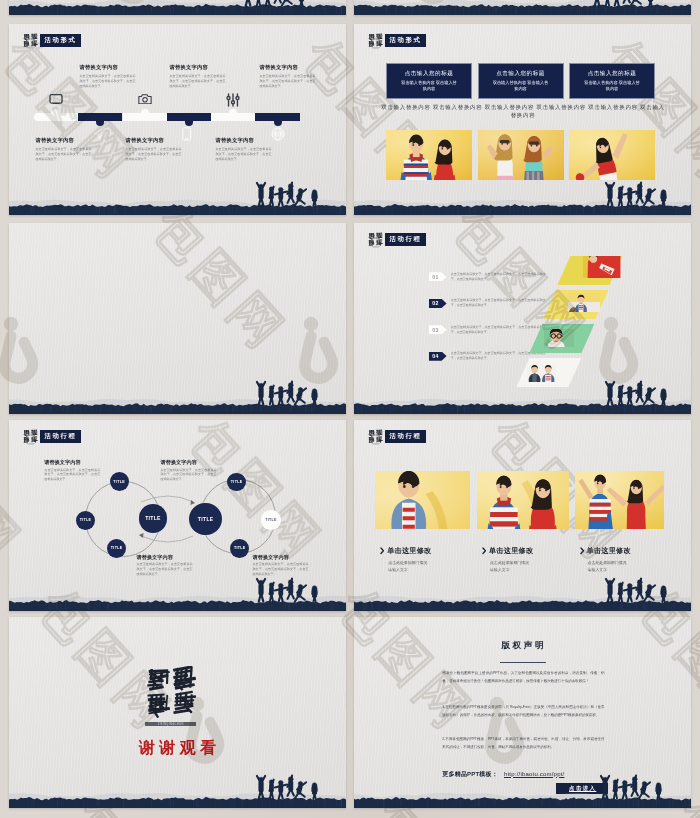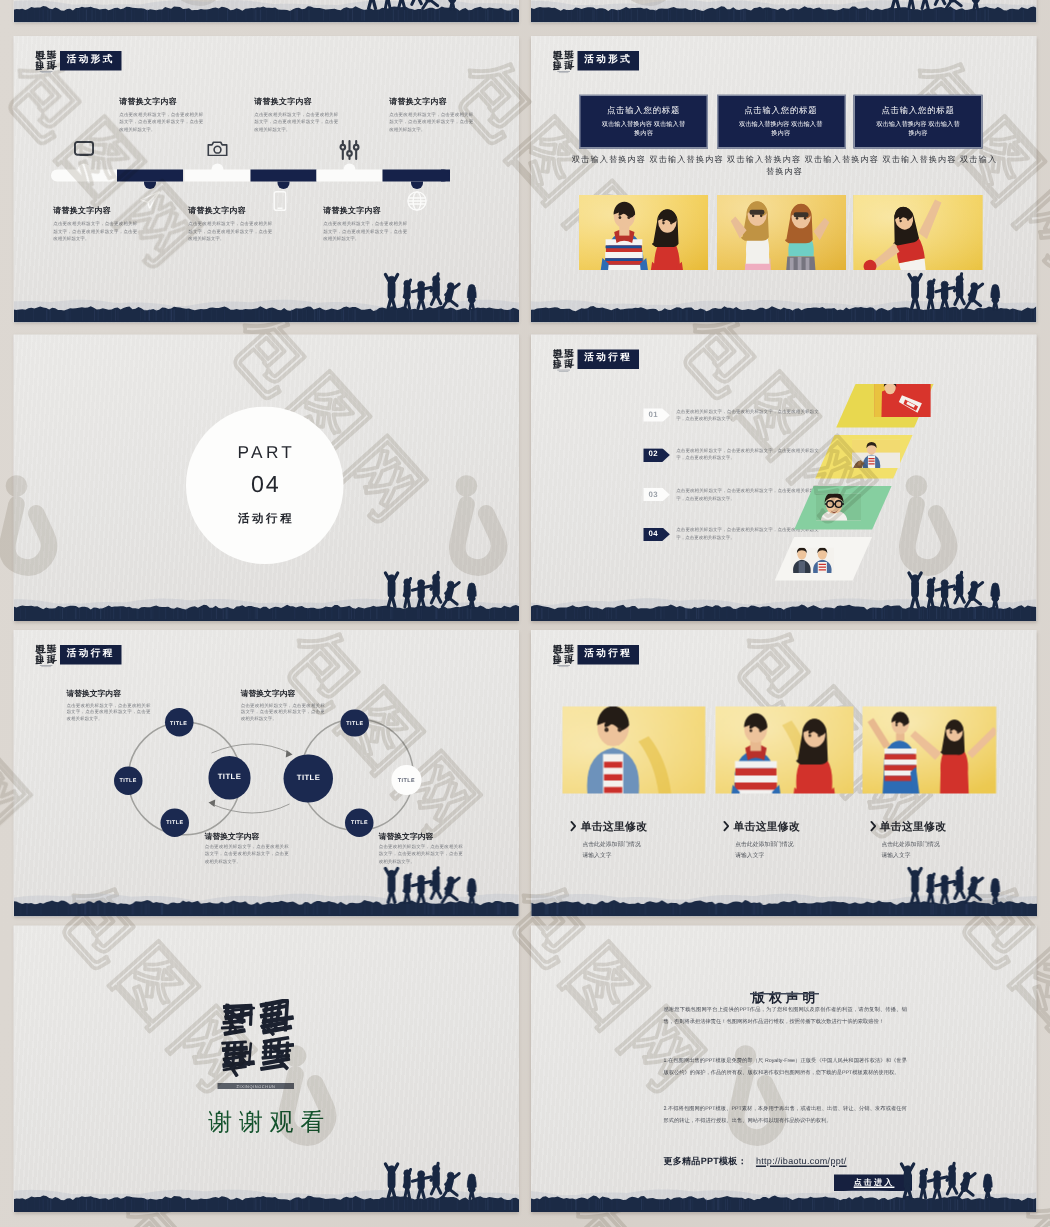--- a/index.html
+++ b/index.html
@@ -941,25 +941,20 @@
  <path d="M134.5 37 L130.8 49 M134.5 37 L138.2 49"></path>
 </g>
 <circle cx="134.5" cy="30.5" r="4.8"></circle>
 <path d="M129.3 31.5 q-1.6 6.5 -1.3 13.6 l3.4 .4 q-.3 -7.2 .9 -13.6 z M139.7 31.5 q1.6 6.5 1.3 13.6 l-3.4 .4 q.3 -7.2 -.9 -13.6 z"></path>
 </g>
         </svg>
       </div>
     </div>
 <div class="slide" style="left:9px;top:223px">
       <div class="bg"></div>
-      <div class="pcircle" style="left:115px;top:48px;width:105px;height:105px">
-        <div style="font-size:11.5px;letter-spacing:2.2px;color:#24272e;text-indent:2.2px">PART</div>
-        <div style="font-size:15.5px;letter-spacing:1.2px;color:#24272e;margin-top:7px;text-indent:1.2px">04</div>
-        <div style="font-size:7.6px;letter-spacing:1.8px;color:#24272e;margin-top:8px;font-weight:700;text-indent:1.8px">活动行程</div>
-      </div>
       <div class="ink" style="height:30px">
         <svg viewBox="0 0 337 30" preserveAspectRatio="none">
           <path d="M0,15.46 L2.0,15.45 L4.0,15.47 L5.9,15.53 L7.9,15.62 L9.9,15.75 L11.9,15.91 L13.9,16.1 L15.9,16.33 L17.8,16.58 L19.8,16.86 L21.8,17.16 L23.8,17.48 L25.8,17.81 L27.8,18.16 L29.7,18.46 L31.7,18.39 L33.7,18.33 L35.7,18.29 L37.7,18.25 L39.6,18.23 L41.6,18.24 L43.6,18.27 L45.6,18.32 L47.6,18.13 L49.6,17.93 L51.5,17.76 L53.5,17.63 L55.5,17.52 L57.5,17.44 L59.5,17.39 L61.5,17.36 L63.4,17.36 L65.4,17.39 L67.4,17.43 L69.4,17.49 L71.4,17.57 L73.3,17.65 L75.3,17.45 L77.3,17.13 L79.3,16.81 L81.3,16.51 L83.3,16.24 L85.2,15.98 L87.2,15.75 L89.2,15.55 L91.2,15.38 L93.2,15.25 L95.2,15.15 L97.1,15.08 L99.1,15.05 L101.1,15.06 L103.1,15.1 L105.1,15.17 L107.0,15.27 L109.0,15.4 L111.0,15.56 L113.0,15.74 L115.0,15.93 L117.0,16.14 L118.9,16.26 L120.9,16.07 L122.9,15.89 L124.9,15.73 L126.9,15.58 L128.9,15.46 L130.8,15.37 L132.8,15.3 L134.8,15.26 L136.8,15.26 L138.8,15.29 L140.7,15.36 L142.7,15.46 L144.7,15.6 L146.7,15.77 L148.7,15.97 L150.7,16.21 L152.6,16.46 L154.6,16.75 L156.6,17.05 L158.6,17.37 L160.6,17.71 L162.6,18.05 L164.5,18.06 L166.5,17.99 L168.5,17.93 L170.5,17.89 L172.5,17.87 L174.4,17.86 L176.4,17.88 L178.4,17.92 L180.4,17.99 L182.4,18.08 L184.4,18.2 L186.3,18.05 L188.3,17.92 L190.3,17.83 L192.3,17.77 L194.3,17.73 L196.3,17.72 L198.2,17.73 L200.2,17.76 L202.2,17.81 L204.2,17.87 L206.2,17.95 L208.1,17.87 L210.1,17.53 L212.1,17.21 L214.1,16.89 L216.1,16.59 L218.1,16.32 L220.0,16.07 L222.0,15.84 L224.0,15.65 L226.0,15.49 L228.0,15.36 L230.0,15.27 L231.9,15.22 L233.9,15.2 L235.9,15.21 L237.9,15.26 L239.9,15.33 L241.8,15.44 L243.8,15.57 L245.8,15.72 L247.8,15.9 L249.8,16.09 L251.8,16.29 L253.7,16.11 L255.7,15.91 L257.7,15.72 L259.7,15.55 L261.7,15.41 L263.7,15.28 L265.6,15.19 L267.6,15.13 L269.6,15.1 L271.6,15.11 L273.6,15.15 L275.5,15.23 L277.5,15.34 L279.5,15.48 L281.5,15.66 L283.5,15.87 L285.5,16.11 L287.4,16.37 L289.4,16.66 L291.4,16.97 L293.4,17.29 L295.4,17.62 L297.4,17.75 L299.3,17.67 L301.3,17.61 L303.3,17.55 L305.3,17.51 L307.3,17.49 L309.2,17.5 L311.2,17.53 L313.2,17.58 L315.2,17.67 L317.2,17.78 L319.2,17.93 L321.1,18.11 L323.1,18.24 L325.1,18.17 L327.1,18.12 L329.1,18.1 L331.1,18.1 L333.0,18.12 L335.0,18.16 L337.0,18.21 L337,30 L0,30 Z" fill="#b2bac6" opacity=".30"></path>
           <path d="M0,20.34 L2.0,21.03 L4.0,20.22 L5.9,19.68 L7.9,19.93 L9.9,19.93 L11.9,19.78 L13.9,20.41 L15.9,20.24 L17.8,21.17 L19.8,22.15 L21.8,20.96 L23.8,21.6 L25.8,21.71 L27.8,21.53 L29.7,19.95 L31.7,20.36 L33.7,21.07 L35.7,20.35 L37.7,19.86 L39.6,19.9 L41.6,20.03 L43.6,21.12 L45.6,20.52 L47.6,20.47 L49.6,21.07 L51.5,22.25 L53.5,21.07 L55.5,21.2 L57.5,21.86 L59.5,21.44 L61.5,20.69 L63.4,19.66 L65.4,20.67 L67.4,20.3 L69.4,20.29 L71.4,20.24 L73.3,20.22 L75.3,20.77 L77.3,20.5 L79.3,21.44 L81.3,21.57 L83.3,22.05 L85.2,20.86 L87.2,20.61 L89.2,20.8 L91.2,20.75 L93.2,20.14 L95.2,19.64 L97.1,20.58 L99.1,20.73 L101.1,20.63 L103.1,20.44 L105.1,21.5 L107.0,21.8 L109.0,20.83 L111.0,21.39 L113.0,22.06 L115.0,22.29 L117.0,21.11 L118.9,20.52 L120.9,20.1 L122.9,21.09 L124.9,20.11 L126.9,19.18 L128.9,19.45 L130.8,21.16 L132.8,21.16 L134.8,19.8 L136.8,21.4 L138.8,21.71 L140.7,21.1 L142.7,20.68 L144.7,21.51 L146.7,21.99 L148.7,20.31 L150.7,20.1 L152.6,19.45 L154.6,20.74 L156.6,19.92 L158.6,20.04 L160.6,20.63 L162.6,20.97 L164.5,21.65 L166.5,20.43 L168.5,20.58 L170.5,22.0 L172.5,21.09 L174.4,20.47 L176.4,20.65 L178.4,21.28 L180.4,20.28 L182.4,19.19 L184.4,20.15 L186.3,20.11 L188.3,20.92 L190.3,20.35 L192.3,20.04 L194.3,21.15 L196.3,21.5 L198.2,21.17 L200.2,21.2 L202.2,21.83 L204.2,21.8 L206.2,21.25 L208.1,20.34 L210.1,20.63 L212.1,20.83 L214.1,19.38 L216.1,19.29 L218.1,20.91 L220.0,20.7 L222.0,20.34 L224.0,19.8 L226.0,21.26 L228.0,21.89 L230.0,20.63 L231.9,21.1 L233.9,21.62 L235.9,20.93 L237.9,20.69 L239.9,19.89 L241.8,20.53 L243.8,20.28 L245.8,20.07 L247.8,19.86 L249.8,19.78 L251.8,20.49 L253.7,20.98 L255.7,21.22 L257.7,21.12 L259.7,21.89 L261.7,21.47 L263.7,20.53 L265.6,20.87 L267.6,20.96 L269.6,20.21 L271.6,19.76 L273.6,19.73 L275.5,20.3 L277.5,20.42 L279.5,19.18 L281.5,20.6 L283.5,21.66 L285.5,20.99 L287.4,20.52 L289.4,21.74 L291.4,21.57 L293.4,20.97 L295.4,20.42 L297.4,20.8 L299.3,20.36 L301.3,20.06 L303.3,19.3 L305.3,20.2 L307.3,20.45 L309.2,20.91 L311.2,19.7 L313.2,20.47 L315.2,21.8 L317.2,22.07 L319.2,20.95 L321.1,20.82 L323.1,21.2 L325.1,21.27 L327.1,19.86 L329.1,20.47 L331.1,20.95 L333.0,19.88 L335.0,19.29 L337.0,20.14 L337,30 L0,30 Z" fill="#1b2a45"></path>
           <rect x="216.3" y="21.2" width="0.8" height="7.6" fill="#3a4d73" opacity="0.18"></rect>
           <rect x="43.7" y="21.2" width="0.4" height="7.6" fill="#3a4d73" opacity="0.29"></rect>
           <rect x="91.4" y="21.2" width="0.5" height="7.6" fill="#3a4d73" opacity="0.20"></rect>
           <rect x="141.5" y="21.2" width="0.5" height="7.6" fill="#3a4d73" opacity="0.32"></rect>
           <rect x="52.6" y="21.2" width="0.3" height="7.6" fill="#3a4d73" opacity="0.33"></rect>
           <rect x="296.6" y="21.2" width="0.9" height="7.6" fill="#3a4d73" opacity="0.20"></rect>
@@ -2014,21 +2009,21 @@
             <rect x="31.2" y="23.7" width="1.7" height="11.9" rx="0.5" transform="rotate(2.4 31.2 23.7)"></rect>
             <rect x="35.8" y="24.4" width="2.2" height="12.4" rx="0.5" transform="rotate(5.1 35.8 24.4)"></rect>
             <rect x="40.8" y="25.3" width="2.0" height="9.0" rx="0.5" transform="rotate(2.9 40.8 25.3)"></rect>
             <rect x="30.9" y="27.4" width="10.0" height="1.8" rx="0.5" transform="rotate(23.3 30.9 27.4)"></rect>
             <rect x="33.4" y="27.1" width="8.3" height="1.7" rx="0.5" transform="rotate(42.9 33.4 27.1)"></rect>
             <rect x="37.5" y="35.8" width="7.5" height="2.2" rx="0.5" transform="rotate(45.1 37.5 35.8)"></rect>
           </g>
         </svg>
       </div>
       <div style="position:absolute;left:136px;top:105px;width:51.4px;text-align:center;font-size:2.6px;letter-spacing:.4px;color:#3f444c;background:#5a5f68;color:#dcdce0;padding:0.6px 0;">ZIXINQINGCHUN</div>
-      <div style="position:absolute;left:0;right:0;top:120.5px;text-align:center;font-size:16px;letter-spacing:4.4px;color:#14532d;font-weight:400;text-indent:4.4px">谢谢观看</div>
+      <div style="position:absolute;left:0;right:0;top:120.5px;text-align:center;font-size:16px;letter-spacing:4.4px;color:#b91c1c;font-weight:700;text-indent:4.4px">谢谢观看</div>
       <div class="ink" style="height:30px">
         <svg viewBox="0 0 337 30" preserveAspectRatio="none">
           <path d="M0,15.81 L2.0,15.65 L4.0,15.52 L5.9,15.4 L7.9,15.32 L9.9,15.27 L11.9,15.24 L13.9,15.26 L15.9,15.3 L17.8,15.38 L19.8,15.5 L21.8,15.65 L23.8,15.83 L25.8,16.05 L27.8,16.29 L29.7,16.56 L31.7,16.85 L33.7,17.16 L35.7,17.49 L37.7,17.83 L39.6,18.07 L41.6,18.0 L43.6,17.93 L45.6,17.88 L47.6,17.85 L49.6,17.83 L51.5,17.83 L53.5,17.86 L55.5,17.91 L57.5,17.99 L59.5,18.1 L61.5,18.16 L63.4,18.02 L65.4,17.91 L67.4,17.83 L69.4,17.78 L71.4,17.76 L73.3,17.76 L75.3,17.78 L77.3,17.82 L79.3,17.87 L81.3,17.93 L83.3,18.01 L85.2,17.75 L87.2,17.42 L89.2,17.09 L91.2,16.78 L93.2,16.49 L95.2,16.23 L97.1,15.99 L99.1,15.78 L101.1,15.6 L103.1,15.45 L105.1,15.34 L107.0,15.26 L109.0,15.22 L111.0,15.21 L113.0,15.24 L115.0,15.3 L117.0,15.39 L118.9,15.5 L120.9,15.64 L122.9,15.8 L124.9,15.98 L126.9,16.18 L128.9,16.23 L130.8,16.02 L132.8,15.82 L134.8,15.64 L136.8,15.48 L138.8,15.34 L140.7,15.23 L142.7,15.15 L144.7,15.1 L146.7,15.09 L148.7,15.11 L150.7,15.16 L152.6,15.25 L154.6,15.38 L156.6,15.54 L158.6,15.73 L160.6,15.95 L162.6,16.2 L164.5,16.47 L166.5,16.77 L168.5,17.08 L170.5,17.4 L172.5,17.74 L174.4,17.69 L176.4,17.61 L178.4,17.55 L180.4,17.5 L182.4,17.47 L184.4,17.46 L186.3,17.48 L188.3,17.52 L190.3,17.59 L192.3,17.68 L194.3,17.81 L196.3,17.97 L198.2,18.16 L200.2,18.24 L202.2,18.18 L204.2,18.14 L206.2,18.13 L208.1,18.14 L210.1,18.17 L212.1,18.21 L214.1,18.26 L216.1,18.33 L218.1,18.2 L220.0,17.85 L222.0,17.51 L224.0,17.19 L226.0,16.89 L228.0,16.6 L230.0,16.34 L231.9,16.11 L233.9,15.91 L235.9,15.73 L237.9,15.6 L239.9,15.5 L241.8,15.43 L243.8,15.39 L245.8,15.4 L247.8,15.43 L249.8,15.49 L251.8,15.58 L253.7,15.7 L255.7,15.84 L257.7,16.0 L259.7,16.17 L261.7,16.33 L263.7,16.1 L265.6,15.88 L267.6,15.68 L269.6,15.5 L271.6,15.34 L273.6,15.2 L275.5,15.09 L277.5,15.02 L279.5,14.97 L281.5,14.97 L283.5,14.99 L285.5,15.06 L287.4,15.16 L289.4,15.29 L291.4,15.46 L293.4,15.66 L295.4,15.88 L297.4,16.14 L299.3,16.41 L301.3,16.7 L303.3,17.01 L305.3,17.33 L307.3,17.41 L309.2,17.32 L311.2,17.24 L313.2,17.18 L315.2,17.14 L317.2,17.11 L319.2,17.11 L321.1,17.14 L323.1,17.19 L325.1,17.28 L327.1,17.39 L329.1,17.54 L331.1,17.72 L333.0,17.92 L335.0,18.16 L337.0,18.42 L337,30 L0,30 Z" fill="#b2bac6" opacity=".30"></path>
           <path d="M0,21.47 L2.0,21.03 L4.0,21.15 L5.9,20.76 L7.9,21.74 L9.9,20.89 L11.9,19.6 L13.9,20.2 L15.9,20.0 L17.8,20.04 L19.8,18.96 L21.8,19.41 L23.8,20.69 L25.8,21.22 L27.8,20.01 L29.7,20.64 L31.7,21.99 L33.7,22.24 L35.7,21.04 L37.7,20.82 L39.6,21.94 L41.6,20.33 L43.6,20.35 L45.6,19.54 L47.6,19.93 L49.6,19.8 L51.5,19.47 L53.5,20.4 L55.5,20.61 L57.5,21.38 L59.5,21.02 L61.5,20.88 L63.4,21.86 L65.4,21.2 L67.4,20.31 L69.4,20.17 L71.4,21.14 L73.3,20.61 L75.3,19.55 L77.3,19.66 L79.3,20.2 L81.3,20.28 L83.3,20.44 L85.2,20.46 L87.2,20.89 L89.2,21.75 L91.2,21.2 L93.2,21.47 L95.2,21.87 L97.1,21.37 L99.1,21.31 L101.1,19.65 L103.1,20.37 L105.1,20.87 L107.0,19.38 L109.0,19.48 L111.0,19.68 L113.0,21.05 L115.0,20.87 L117.0,20.57 L118.9,21.79 L120.9,21.66 L122.9,21.62 L124.9,20.99 L126.9,21.32 L128.9,21.34 L130.8,20.97 L132.8,20.34 L134.8,20.05 L136.8,20.66 L138.8,19.44 L140.7,19.87 L142.7,20.52 L144.7,21.78 L146.7,21.43 L148.7,20.48 L150.7,21.19 L152.6,22.15 L154.6,20.86 L156.6,20.62 L158.6,20.35 L160.6,20.58 L162.6,19.86 L164.5,19.92 L166.5,19.34 L168.5,20.14 L170.5,20.17 L172.5,20.37 L174.4,19.97 L176.4,21.38 L178.4,21.52 L180.4,21.44 L182.4,21.61 L184.4,22.25 L186.3,21.12 L188.3,20.33 L190.3,20.11 L192.3,21.16 L194.3,20.91 L196.3,19.12 L198.2,19.28 L200.2,20.2 L202.2,20.38 L204.2,20.3 L206.2,20.78 L208.1,21.33 L210.1,21.15 L212.1,20.99 L214.1,20.82 L216.1,21.56 L218.1,21.79 L220.0,20.46 L222.0,19.89 L224.0,20.5 L226.0,20.58 L228.0,19.15 L230.0,20.23 L231.9,21.02 L233.9,21.6 L235.9,21.13 L237.9,20.69 L239.9,21.53 L241.8,21.4 L243.8,21.29 L245.8,20.13 L247.8,20.5 L249.8,20.63 L251.8,19.65 L253.7,19.37 L255.7,19.56 L257.7,19.85 L259.7,19.59 L261.7,19.44 L263.7,20.67 L265.6,20.92 L267.6,21.64 L269.6,21.07 L271.6,21.08 L273.6,21.52 L275.5,20.87 L277.5,20.16 L279.5,20.09 L281.5,21.17 L283.5,20.63 L285.5,19.41 L287.4,19.97 L289.4,20.15 L291.4,19.96 L293.4,20.04 L295.4,20.7 L297.4,22.18 L299.3,21.07 L301.3,20.36 L303.3,21.8 L305.3,21.63 L307.3,20.49 L309.2,20.07 L311.2,19.51 L313.2,20.55 L315.2,20.69 L317.2,19.98 L319.2,20.25 L321.1,20.61 L323.1,20.77 L325.1,20.18 L327.1,21.42 L329.1,21.92 L331.1,22.01 L333.0,20.67 L335.0,20.51 L337.0,21.62 L337,30 L0,30 Z" fill="#1b2a45"></path>
           <rect x="331.9" y="21.2" width="0.8" height="7.6" fill="#3a4d73" opacity="0.29"></rect>
           <rect x="275.8" y="21.2" width="0.7" height="7.6" fill="#3a4d73" opacity="0.15"></rect>
           <rect x="174.4" y="21.2" width="0.5" height="7.6" fill="#3a4d73" opacity="0.11"></rect>
           <rect x="9.4" y="21.2" width="0.4" height="7.6" fill="#3a4d73" opacity="0.16"></rect>
           <rect x="233.4" y="21.2" width="0.9" height="7.6" fill="#3a4d73" opacity="0.21"></rect>
           <rect x="315.8" y="21.2" width="0.9" height="7.6" fill="#3a4d73" opacity="0.33"></rect>
@@ -2164,21 +2159,21 @@
  <path d="M134.5 37 L130.8 49 M134.5 37 L138.2 49"></path>
 </g>
 <circle cx="134.5" cy="30.5" r="4.8"></circle>
 <path d="M129.3 31.5 q-1.6 6.5 -1.3 13.6 l3.4 .4 q-.3 -7.2 .9 -13.6 z M139.7 31.5 q1.6 6.5 1.3 13.6 l-3.4 .4 q.3 -7.2 -.9 -13.6 z"></path>
 </g>
         </svg>
       </div>
     </div>
 <div class="slide" style="left:354px;top:617px">
       <div class="bg"></div>
-      <div style="position:absolute;left:0;right:0;top:43px;text-align:center;font-size:8.6px;letter-spacing:2.6px;color:#1b2130;font-weight:700;text-indent:2.6px">版权声明</div>
+      <div style="position:absolute;left:0;right:0;top:23px;text-align:center;font-size:8.6px;letter-spacing:2.6px;color:#1b2130;font-weight:700;text-indent:2.6px">版权声明</div>
       <div style="position:absolute;left:146px;top:45.2px;width:46px;height:0.8px;background:#3e4657"></div>
       <div style="position:absolute;left:88.3px;top:51.5px;width:162.3px;font-size:3.5px;line-height:8.1px;color:#474b54;text-align:justify">感谢您下载包图网平台上提供的PPT作品，为了您和包图网以及原创作者的利益，请勿复制、传播、销售，否则将承担法律责任！包图网将对作品进行维权，按照传播下载次数进行十倍的索取赔偿！</div>
       <div style="position:absolute;left:88.3px;top:85.5px;width:162.3px;font-size:3.5px;line-height:8.1px;color:#474b54;text-align:justify">1.在包图网出售的PPT模板是免费的即（尺 Royalty-Free）正版受《中国人民共和国著作权法》和《世界版权公约》的保护，作品的所有权、版权和著作权归包图网所有，您下载的是PPT模板素材的使用权。</div>
       <div style="position:absolute;left:88.3px;top:118px;width:162.3px;font-size:3.5px;line-height:8.1px;color:#474b54;text-align:justify">2.不得将包图网的PPT模板、PPT素材，本身用于再出售，或者出租、出借、转让、分销、发布或者任何形式的转让，不得进行授权、出售、网站不得以现有作品协议中的权利。</div>
       <div style="position:absolute;left:88.3px;top:152.5px;display:flex;align-items:baseline;gap:6px">
         <span style="font-size:6px;font-weight:700;color:#1b2130;letter-spacing:.2px">更多精品PPT模板：</span>
         <span style="font-size:6px;color:#242c3e;text-decoration:underline;letter-spacing:.2px">http://ibaotu.com/ppt/</span>
       </div>
       <div class="cpbtn" style="left:202px;top:166px;width:52px;height:11px;font-size:5.4px;letter-spacing:1.4px">
         <span style="text-decoration:underline;text-indent:1.4px">点击进入</span>

